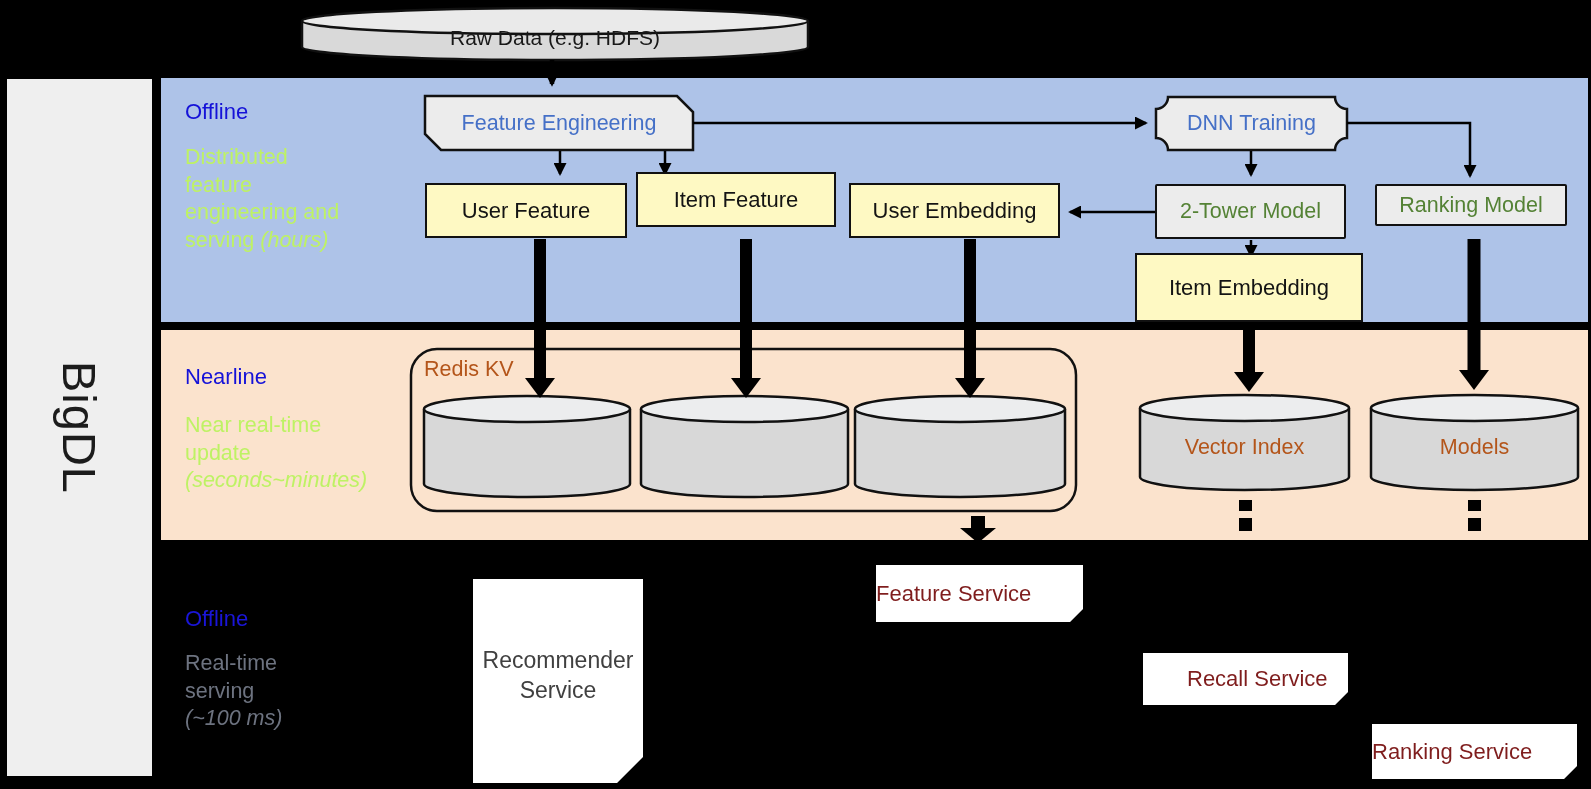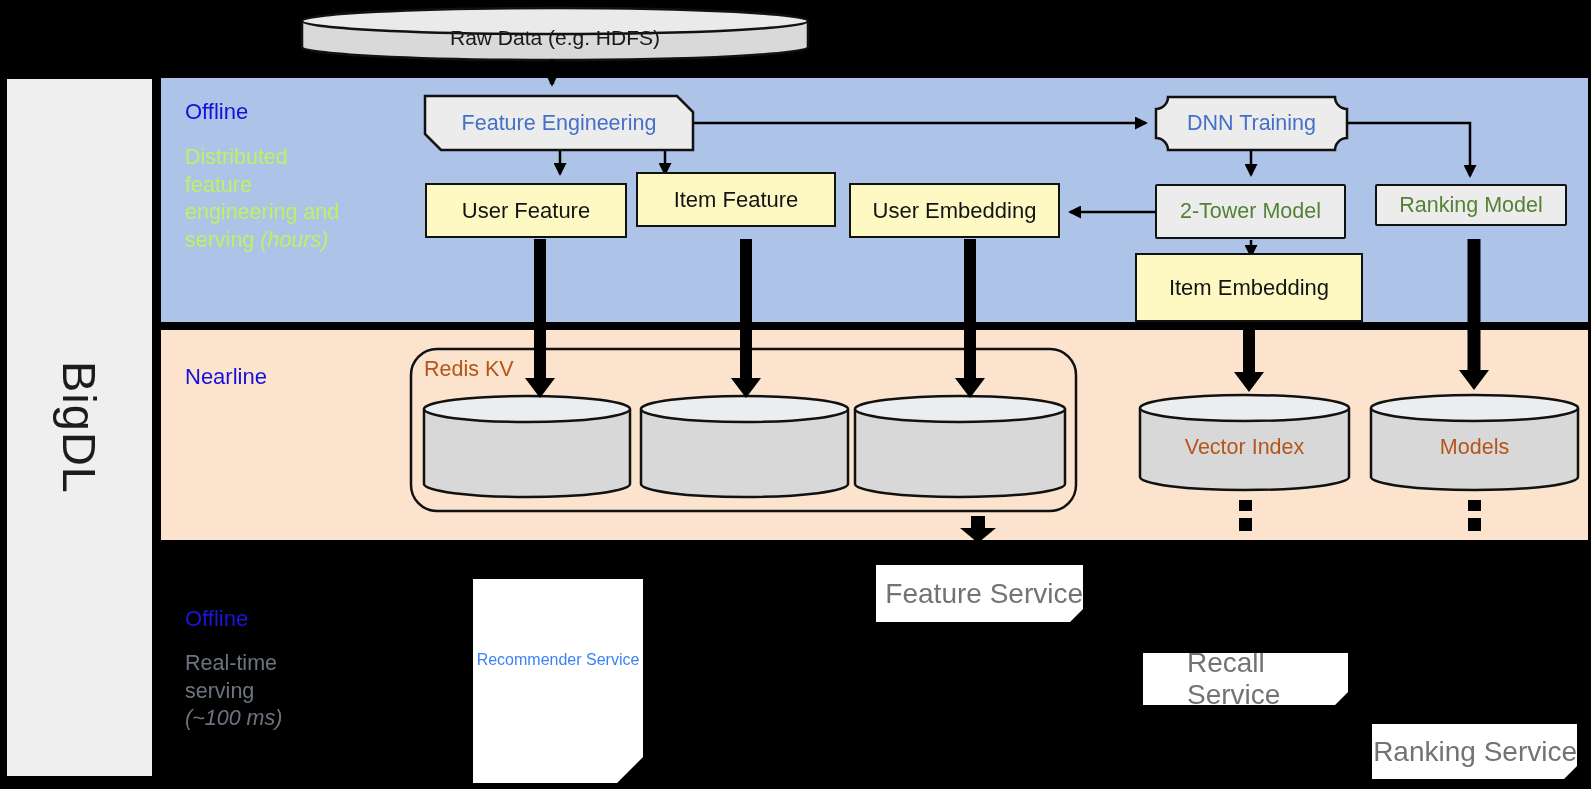--- a/index.html
+++ b/index.html
@@ -18,26 +18,26 @@
   .band-title{font-size:22px;color:#1512d8;font-weight:400;}
   .band-desc{font-size:21.5px;line-height:27.5px;color:#bef264;}
   .band-desc .it{font-style:italic;}
   #online-title{color:#1a15d8;}
   #online-desc{color:#6d7380;}
   .nodebox{position:absolute;z-index:3;display:flex;align-items:center;justify-content:center;text-align:center;}
   .darkbox{background:#fef9c3;border:2.5px solid #111;color:#141414;font-size:22px;box-sizing:border-box;}
   .roundbox{background:#ececec;border:2.5px solid #111;border-radius:2px;color:#548235;font-size:21.5px;box-sizing:border-box;}
   .shape-label{color:#4570c7;font-size:21.5px;}
   .storage-label{color:#b4551a;font-size:21.5px;}
-  .note{position:absolute;z-index:3;background:#fff;color:#737373;font-size:28px;
-        display:flex;align-items:center;justify-content:flex-end;box-sizing:border-box;
+  .note{position:absolute;z-index:3;background:#fff;color:#7f1d1d;font-size:22px;
+        display:flex;align-items:center;justify-content:flex-start;box-sizing:border-box;
         clip-path:polygon(0 0,100% 0,100% calc(100% - 13px),calc(100% - 13px) 100%,0 100%);}
   .note .fold{position:absolute;right:0;bottom:0;width:13px;height:13px;background:#bdbdbd;
         clip-path:polygon(0 100%,100% 0,75% 100%);}
-  #doc-recommender{position:absolute;z-index:3;background:#fff;color:#3b82f6;font-size:16px;
+  #doc-recommender{position:absolute;z-index:3;background:#fff;color:#404040;font-size:23px;
         text-align:center;line-height:30px;padding-top:66px;box-sizing:border-box;
         clip-path:polygon(0 0,100% 0,100% calc(100% - 26px),calc(100% - 26px) 100%,0 100%);}
   #doc-recommender .fold{position:absolute;right:0;bottom:0;width:26px;height:26px;background:#b5b5b5;
         clip-path:polygon(0 100%,100% 0,70% 100%);}
   .center-text{display:flex;align-items:center;justify-content:center;text-align:center;}
 </style>
 </head>
 <body>
 
 <div id="canvas">
@@ -141,20 +141,25 @@
 
   <div class="lbl band-title" style="left:185px;top:99px;">Offline</div>
   <div class="lbl band-desc" style="left:185px;top:144px;width:200px;">
     <div>Distributed</div>
     <div>feature</div>
     <div>engineering and</div>
     <div><span>serving</span> <span class="it">(hours)</span></div>
   </div>
 
   <div class="lbl band-title" style="left:185px;top:364px;">Nearline</div>
+  <div class="lbl band-desc" style="left:185px;top:412px;width:240px;">
+    <div>Near real-time</div>
+    <div>update</div>
+    <div class="it">(seconds~minutes)</div>
+  </div>
 
   <div class="lbl band-title" id="online-title" style="left:185px;top:606px;">Offline</div>
   <div class="lbl band-desc" id="online-desc" style="left:185px;top:650px;width:200px;">
     <div>Real-time</div>
     <div>serving</div>
     <div class="it">(~100 ms)</div>
   </div>
 
   <div class="lbl shape-label center-text" style="left:425px;top:96px;width:268px;height:54px;">Feature Engineering</div>
   <div class="lbl shape-label center-text" style="left:1156px;top:97px;width:191px;height:53px;">DNN Training</div>

